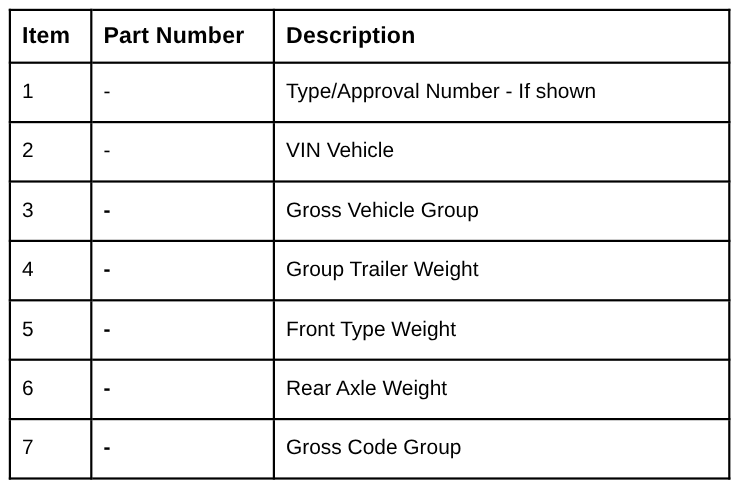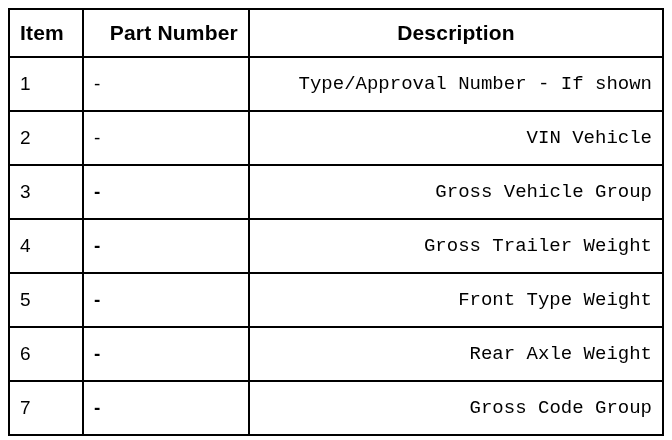--- a/index.html
+++ b/index.html
@@ -42,42 +42,41 @@
   col.col-part   { width: 166px; }
   col.col-desc   { width: 414px; }
 
   thead th {
     height: 46px;
     font-size: 21px;
     font-weight: bold;
     letter-spacing: 0.2px;
   }
   th.head-item { text-align: left; padding-left: 11px; }
-  th.head-part { text-align: right; padding-left: 11px; margin-left: 12px; }
-  th.head-desc { text-align: center; }
+  th.head-part { text-align: left; padding-left: 11px; margin-left: 12px; }
+  th.head-desc { text-align: left; }
 
   tbody td {
     height: 52px;
     font-size: 19px;
     font-weight: normal;
   }
   td.cell-item {
     text-align: left;
     padding-left: 11px;
   }
   td.cell-part {
     text-align: left;
     padding-left: 11px;
     font-weight: bold;
     font-size: 19px;
   }
   td.cell-desc {
-    text-align: right;
+    text-align: left;
     padding-left: 22px;
-    font-family: Liberation Mono, monospace;
   }
   tbody tr:first-child td.cell-part {
     font-weight: normal;
   }
   tbody tr:nth-child(2) td.cell-part {
     font-weight: normal;
   }
 </style>
 </head>
 <body>
@@ -108,21 +107,21 @@
         <td class="cell-desc">VIN Vehicle</td>
       </tr>
       <tr>
         <td class="cell-item">3</td>
         <td class="cell-part">-</td>
         <td class="cell-desc">Gross Vehicle Group</td>
       </tr>
       <tr>
         <td class="cell-item">4</td>
         <td class="cell-part">-</td>
-        <td class="cell-desc">Gross Trailer Weight</td>
+        <td class="cell-desc">Group Trailer Weight</td>
       </tr>
       <tr>
         <td class="cell-item">5</td>
         <td class="cell-part">-</td>
         <td class="cell-desc">Front Type Weight</td>
       </tr>
       <tr>
         <td class="cell-item">6</td>
         <td class="cell-part">-</td>
         <td class="cell-desc">Rear Axle Weight</td>

